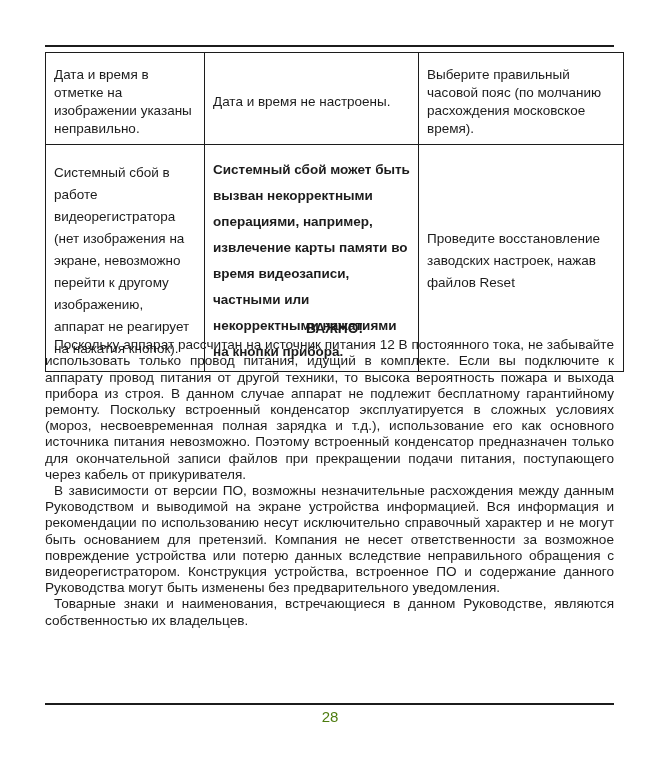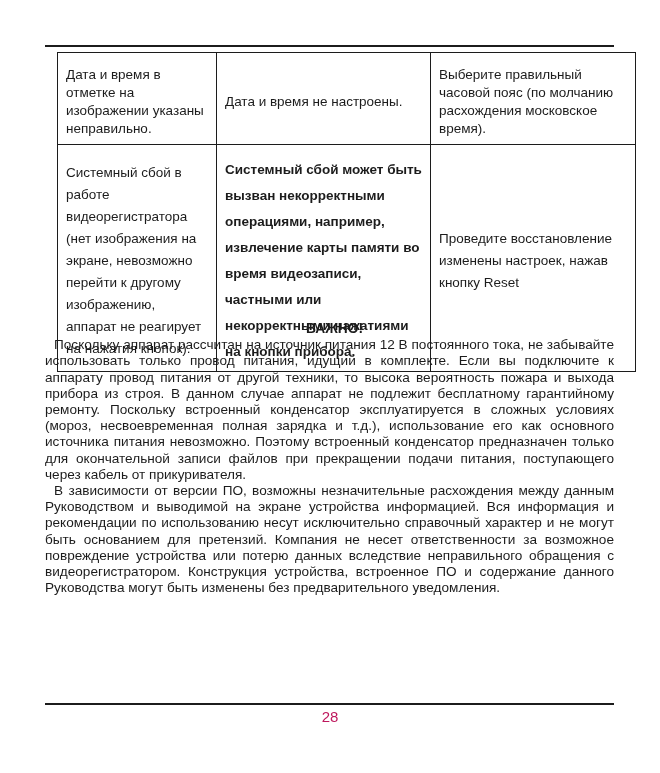--- a/index.html
+++ b/index.html
@@ -21,21 +21,20 @@
   }
   .rule-top { top: 45px; height: 2px; }
   .rule-bottom { top: 703px; height: 2px; }
   table.trouble {
     position: absolute;
     left: 45px;
     top: 52px;
     width: 569px;
     border-collapse: collapse;
     table-layout: fixed;
-    margin-left: 12px;
   }
   table.trouble td {
     border: 1px solid #1c1c1c;
     vertical-align: middle;
     padding: 12px 8px 6px 8px;
     font-size: 13.5px;
     line-height: 18px;
     color: #1c1c1c;
   }
   .col-symptom { width: 159px; }
@@ -64,47 +63,48 @@
     text-indent: 9px;
     text-align: justify;
   }
   .page-number {
     position: absolute;
     left: 0;
     top: 708px;
     width: 660px;
     text-align: center;
     font-size: 15px;
-    color: #be185d;
+    color: #4d7c0f;
   }
 </style>
 </head>
 <body>
 
 <div class="page">
 
   <div class="rule rule-top"></div>
 
   <table class="trouble">
     <tbody>
         <tr class="row-datetime">
       <td class="col-symptom symptom-cell">Дата и время в отметке на изображении указаны неправильно.</td>
       <td class="col-cause cause-cell">Дата и время не настроены.</td>
       <td class="col-remedy remedy-cell">Выберите правильный часовой пояс (по молчанию расхождения московское время).</td>
     </tr>
     <tr class="row-crash">
       <td class="col-symptom symptom-cell">Системный сбой в работе видеорегистратора (нет изображения на экране, невозможно перейти к другому изображению, аппарат не реагирует на нажатия кнопок).</td>
       <td class="col-cause cause-cell">Системный сбой может быть вызван некорректными операциями, например, извлечение карты памяти во время видеозаписи, частными или некорректными нажатиями на кнопки прибора.</td>
-      <td class="col-remedy remedy-cell">Проведите восстановление изменены настроек, нажав кнопку Reset</td>
+      <td class="col-remedy remedy-cell">Проведите восстановление заводских настроек, нажав файлов Reset</td>
     </tr>
   </tbody>
     </table>
 
   <div class="notes">
     <div class="notes-heading">ВАЖНО!</div>
     <p>Поскольку аппарат рассчитан на источник питания 12 В постоянного тока, не забывайте использовать только провод питания, идущий в комплекте. Если вы подключите к аппарату провод питания от другой техники, то высока вероятность пожара и выхода прибора из строя. В данном случае аппарат не подлежит бесплатному гарантийному ремонту. Поскольку встроенный конденсатор эксплуатируется в сложных условиях (мороз, несвоевременная полная зарядка и т.д.), использование его как основного источника питания невозможно. Поэтому встроенный конденсатор предназначен только для окончательной записи файлов при прекращении подачи питания, поступающего через кабель от прикуривателя.</p>
     <p>В зависимости от версии ПО, возможны незначительные расхождения между данным Руководством и выводимой на экране устройства информацией. Вся информация и рекомендации по использованию несут исключительно справочный характер и не могут быть основанием для претензий. Компания не несет ответственности за возможное повреждение устройства или потерю данных вследствие неправильного обращения с видеорегистратором. Конструкция устройства, встроенное ПО и содержание данного Руководства могут быть изменены без предварительного уведомления.</p>
+    <p>Товарные знаки и наименования, встречающиеся в данном Руководстве, являются собственностью их владельцев.</p>
   </div>
 
   <div class="rule rule-bottom"></div>
   <div class="page-number">28</div>
 
 </div>
 
 </body></html>

